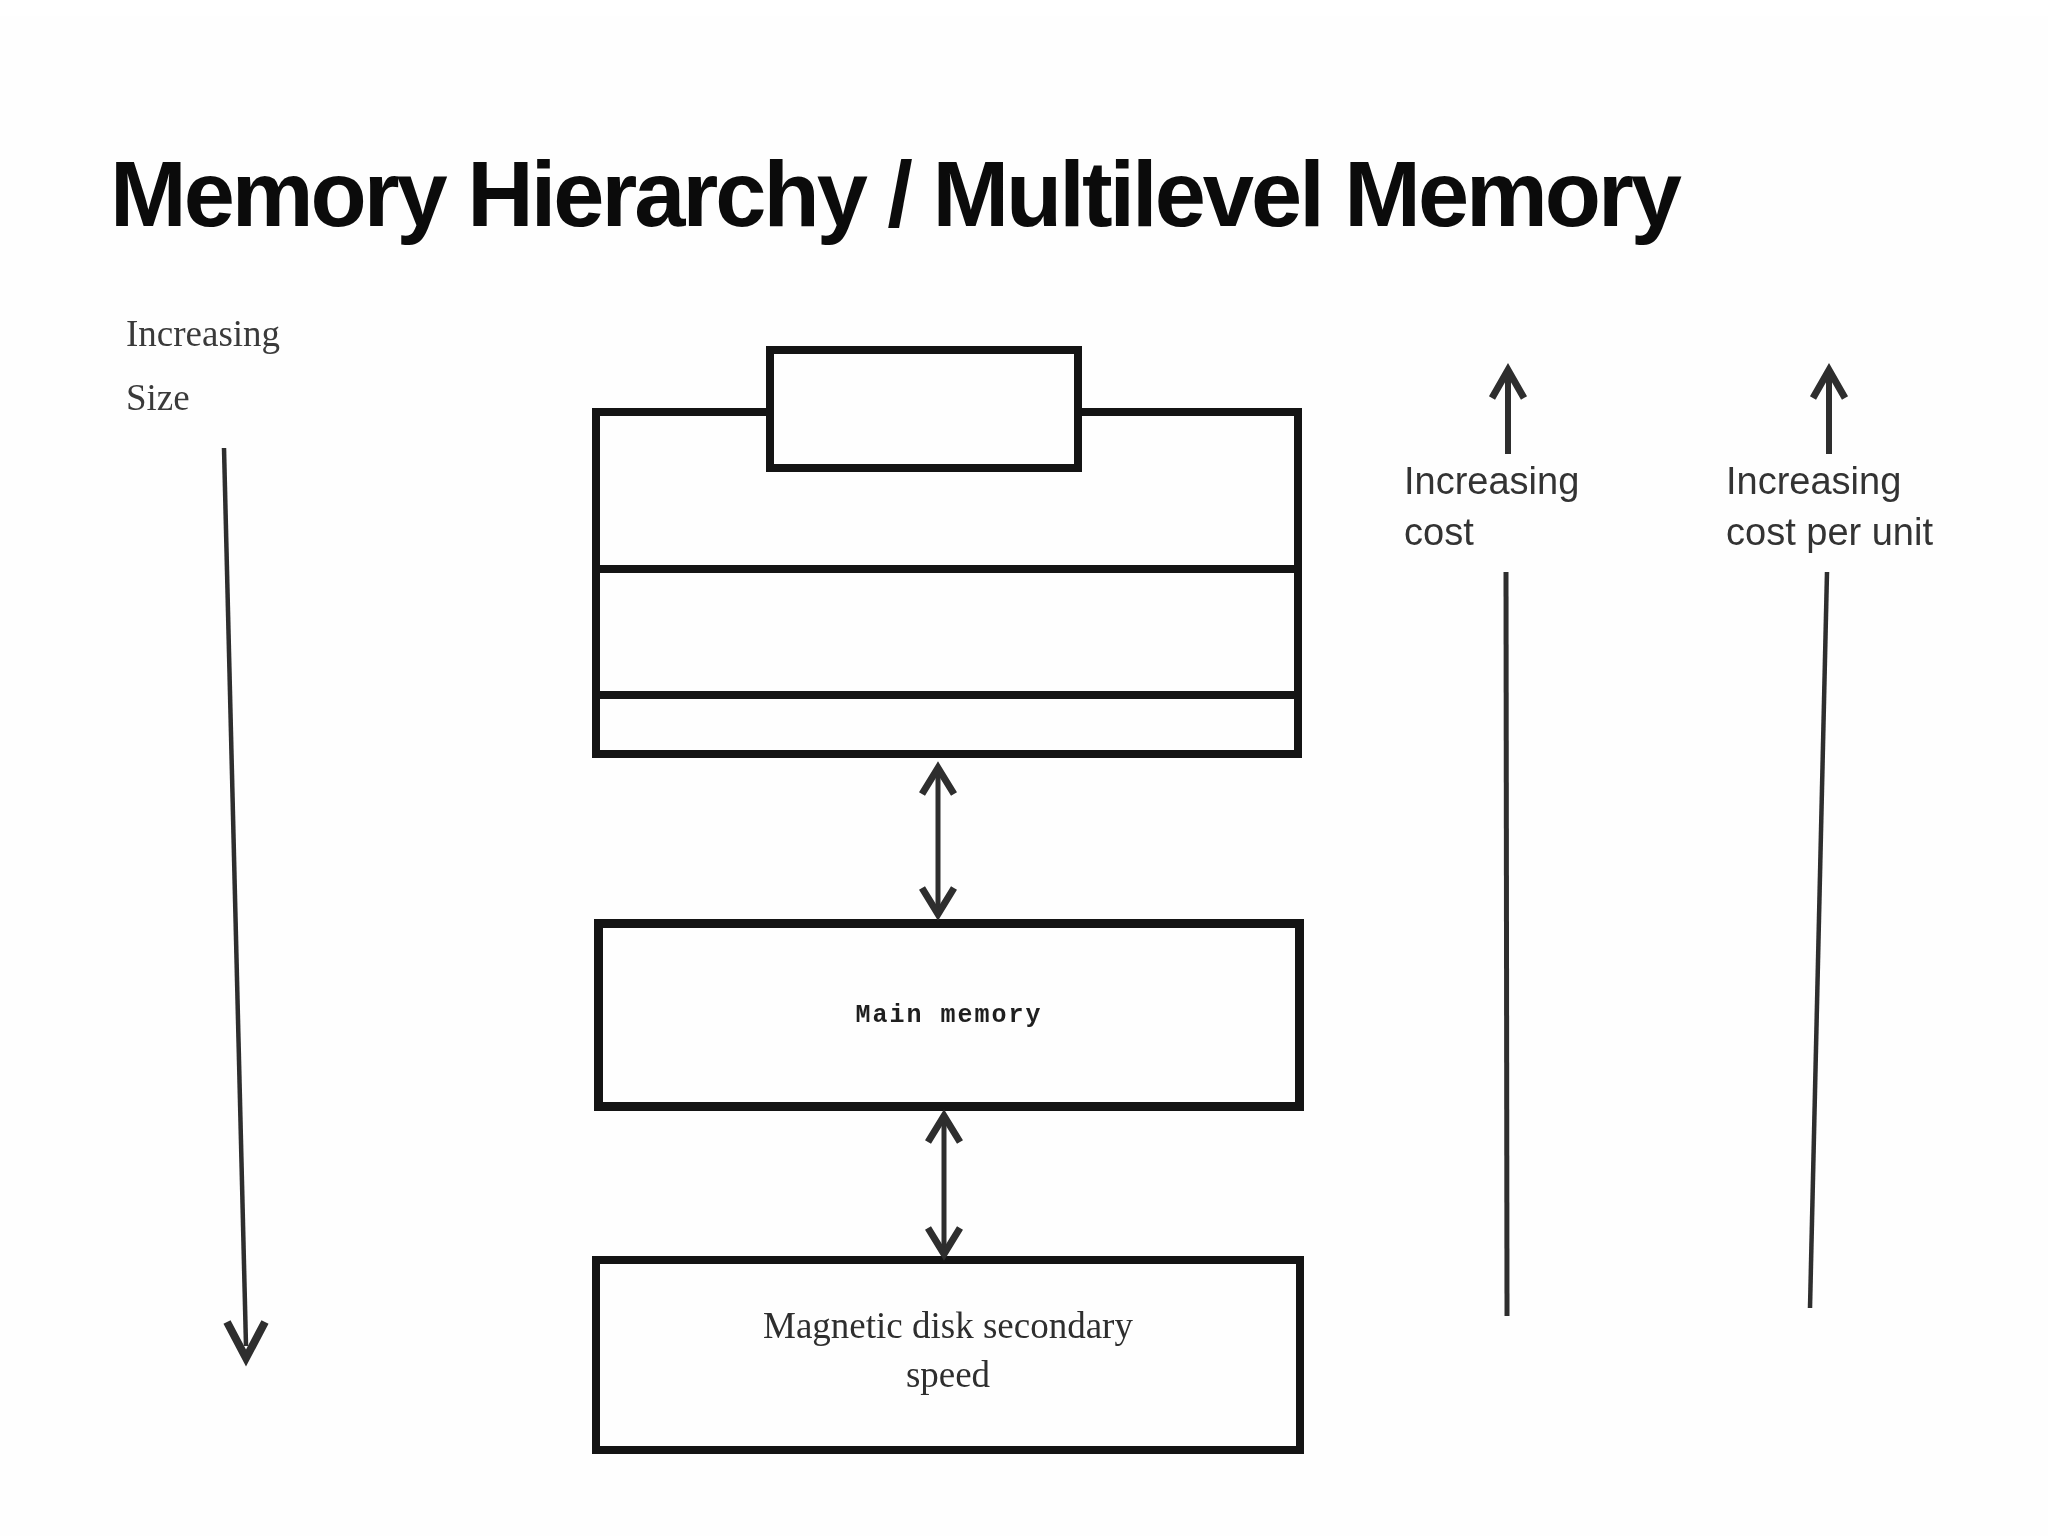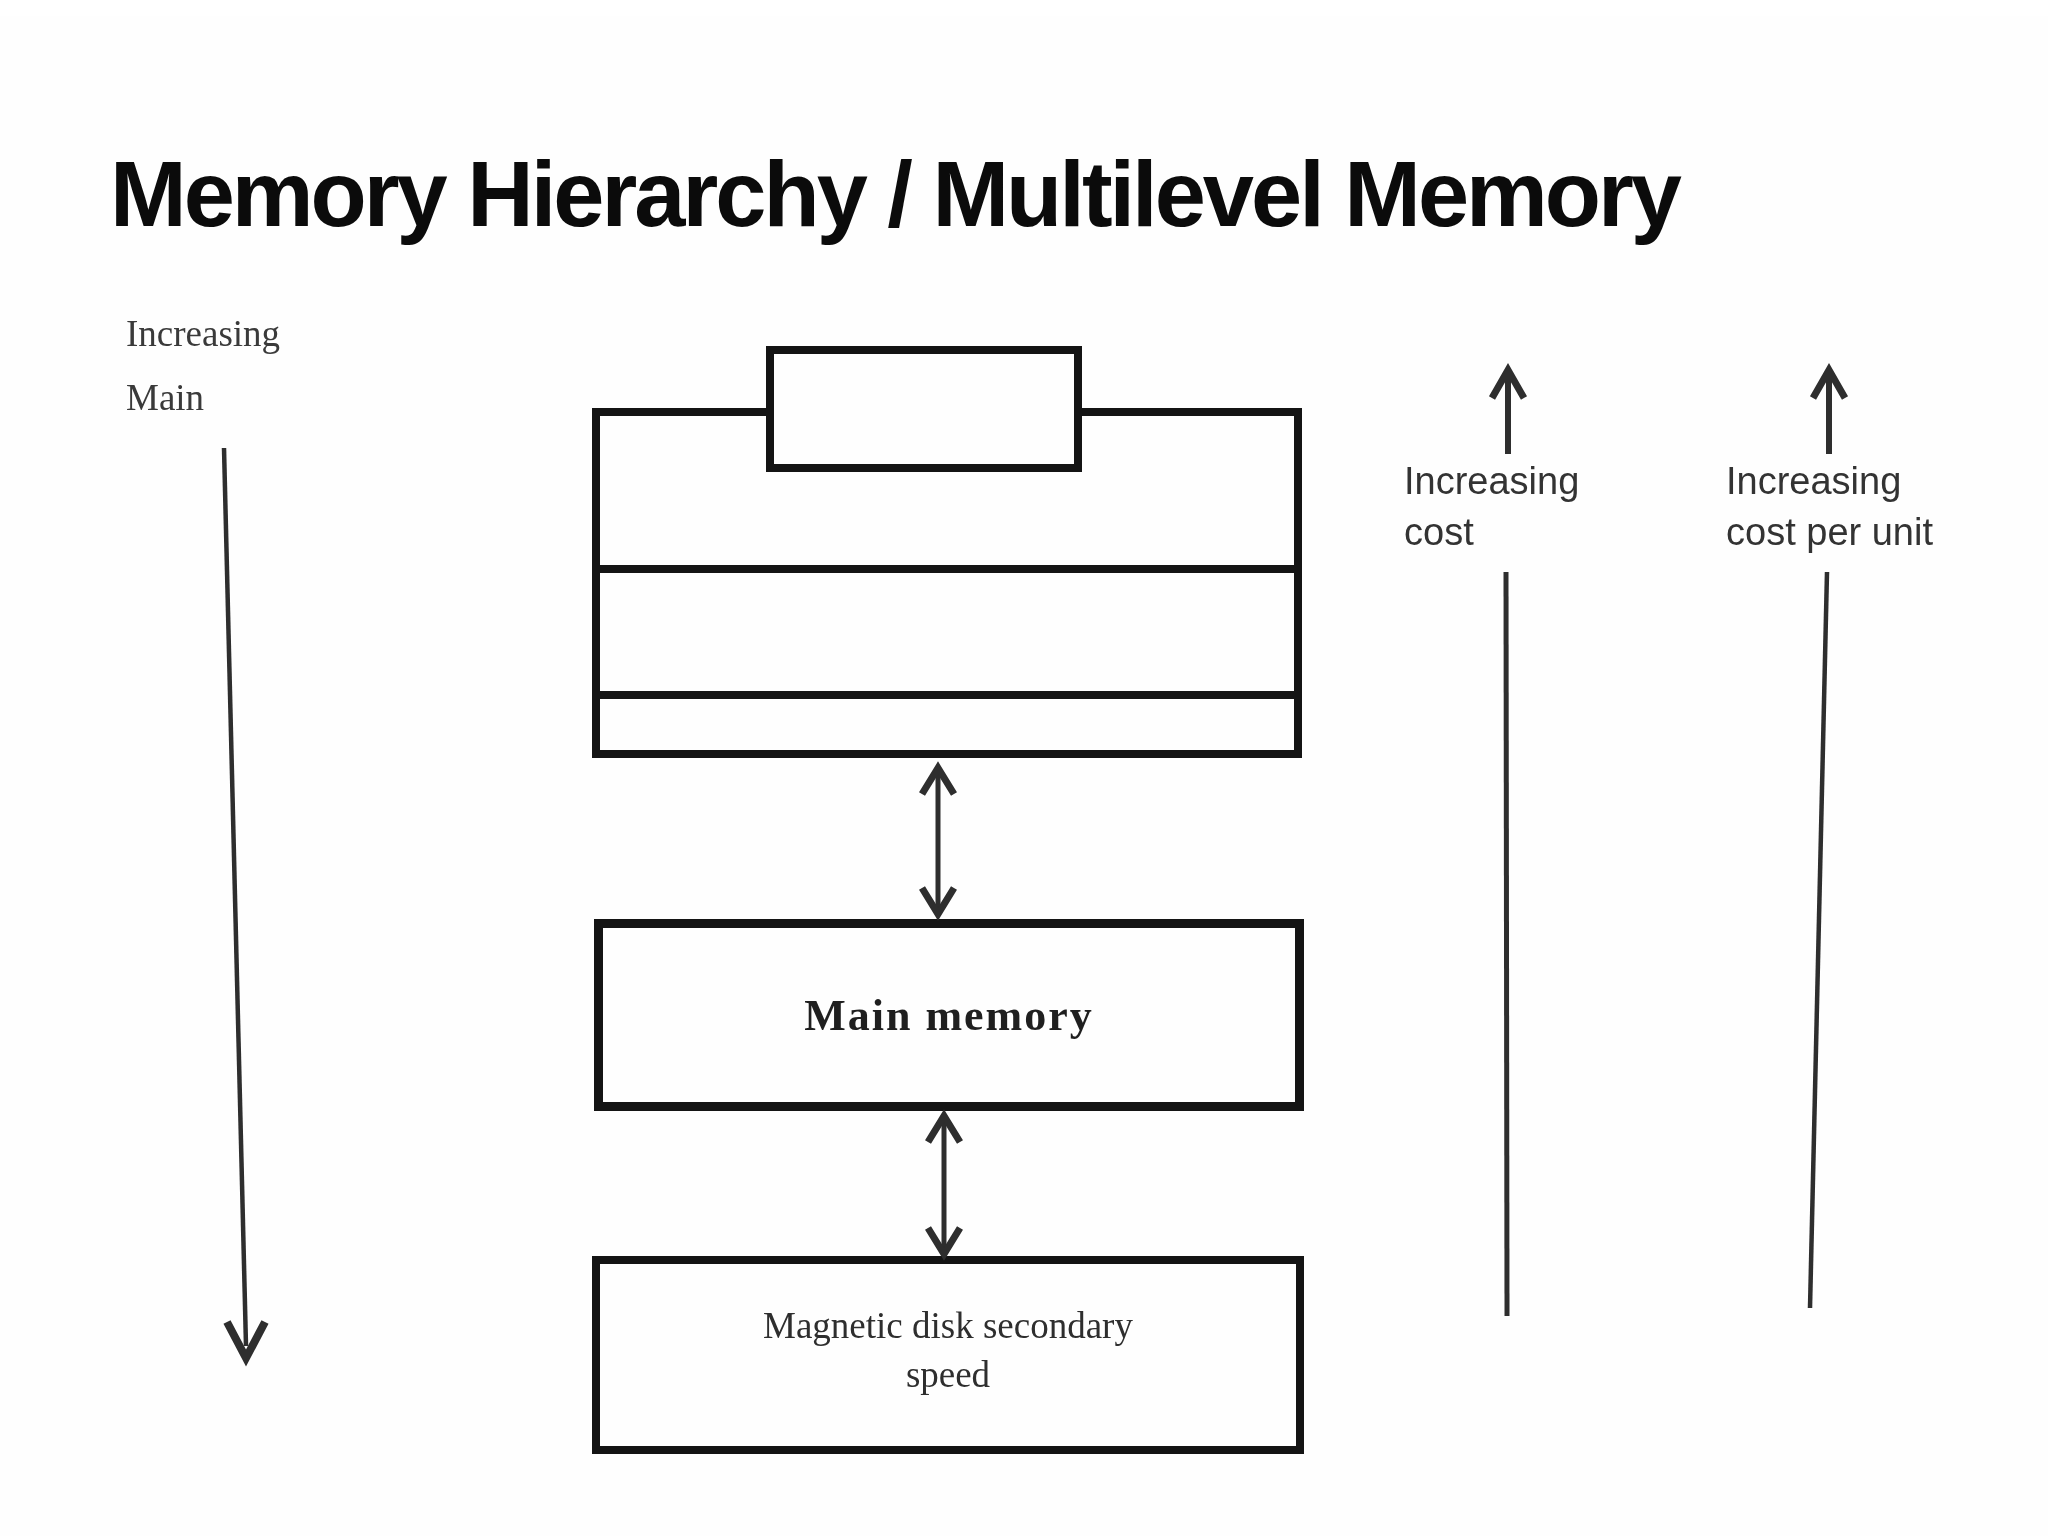--- a/index.html
+++ b/index.html
@@ -60,23 +60,23 @@
     left: 766px; top: 330px; width: 316px; height: 126px;
     background: #fefefe;
   }
   #main-memory-box {
     left: 594px; top: 903px; width: 710px; height: 192px;
     border-width: 9px;
     background: #fefefe;
     display: flex; align-items: center; justify-content: center;
   }
   #main-memory-box .label {
-    font-family: Liberation Serif, serif;
+    font-family: Liberation Mono, monospace;
     font-weight: 700;
-    font-size: 44px;
+    font-size: 25px;
     letter-spacing: 2px;
     color: #1f1f1f;
   }
   #secondary-memory-box {
     left: 592px; top: 1240px; width: 712px; height: 198px;
     background: #fefefe;
     display: flex; flex-direction: column; align-items: center; justify-content: center;
     padding-bottom: 10px; box-sizing: border-box;
   }
   #secondary-memory-box .label {
@@ -91,21 +91,21 @@
 </style>
 </head>
 <body>
 
 <div id="slide">
 
   <h1 id="title" class="abs">Memory Hierarchy / Multilevel Memory</h1>
 
   <div class="abs left-axis-label">
     <div>Increasing</div>
-    <div>Main</div>
+    <div>Size</div>
   </div>
 
   <div id="speed-label" class="abs right-axis-label">
     <div>Increasing</div>
     <div>cost</div>
   </div>
   <div id="cost-label" class="abs right-axis-label">
     <div>Increasing</div>
     <div>cost per unit</div>
   </div>

